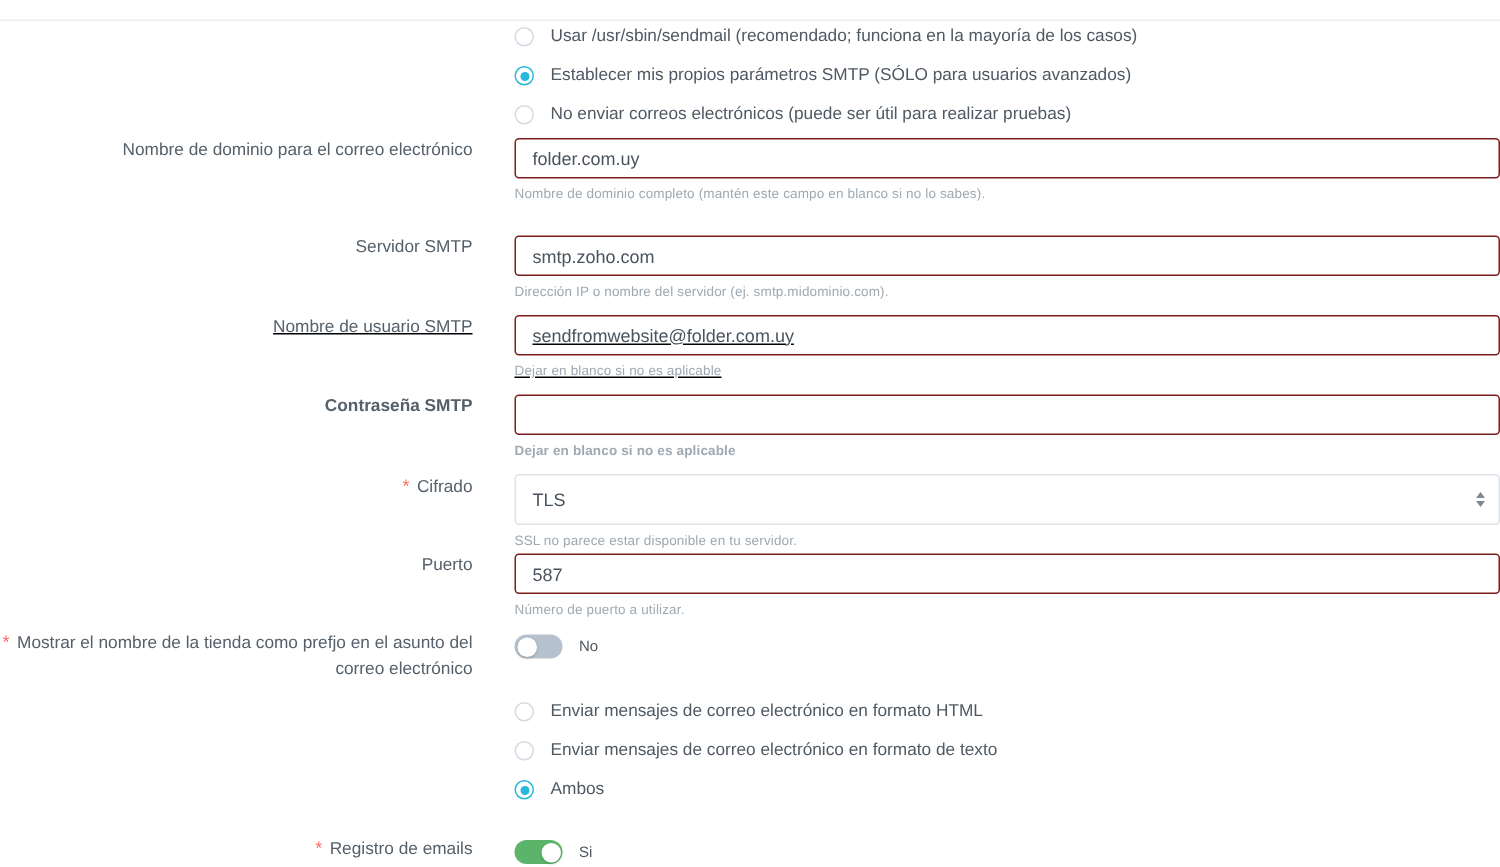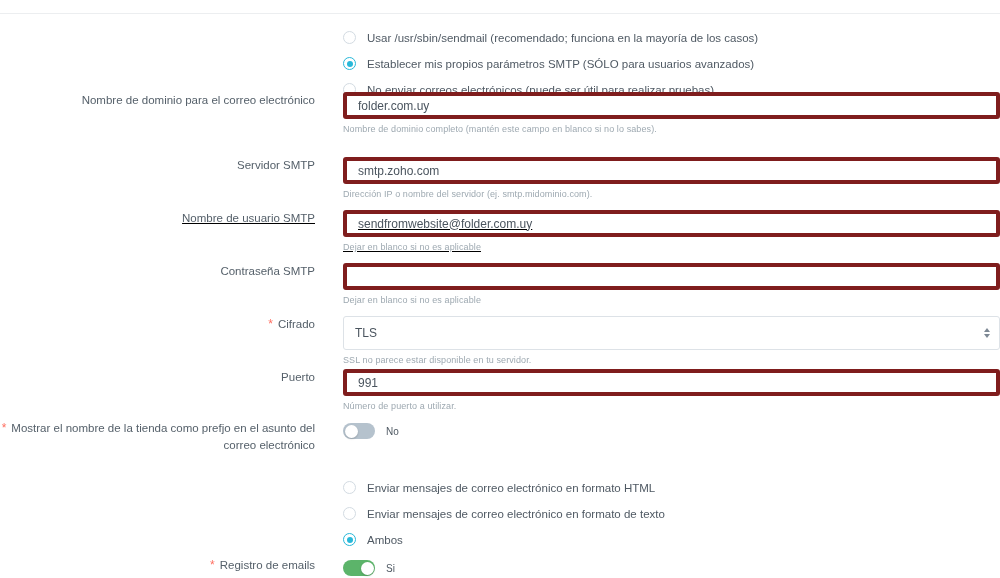--- a/index.html
+++ b/index.html
@@ -33,21 +33,21 @@
   .lbl-col .req {
     color:#ff6f61; font-size:12px; margin-right:5px;
   }
   .ctl-col {
     margin-left:28px; width:657px; flex:0 0 657px;
   }
 
   
   .inp {
     width:657px; height:27px;
-    border:4px solid #7f1d1d; border-radius:3px;
+    border:1px solid #7f1d1d; border-radius:3px;
     background:#fff;
     font-family:"Liberation Sans", sans-serif;
     font-size:12px; color:#4a545e;
     padding:0 11px;
     display:flex; align-items:center;
     outline:none;
   }
   .inp.empty { color:#b9c1c8; }
   .help {
     margin-top:4px;
@@ -73,21 +73,21 @@
   .spinner i {
     display:block; width:0; height:0;
     border-left:3.5px solid transparent;
     border-right:3.5px solid transparent;
   }
   .spinner i.up   { border-bottom:4px solid #7d8894; }
   .spinner i.down { border-top:4px solid #7d8894; }
 
   
   .radio-line {
-    display:flex; align-items:flex-end;
+    display:flex; align-items:flex-start;
     height:26px;
   }
   .radio {
     width:13px; height:13px; border-radius:50%;
     border:1.3px solid #d3dbe2; background:#fff;
     flex:0 0 13px;
     position:relative;
     margin-right:11px;
   }
   .radio.on { border-color:#28b8d9; }
@@ -161,21 +161,21 @@
   </div>
 
   <div class="row" style="top:210px;text-decoration:underline;">
     <div class="lbl-col">Nombre de usuario SMTP</div>
     <div class="ctl-col">
       <div class="inp">sendfromwebsite@folder.com.uy</div>
       <div class="help">Dejar en blanco si no es aplicable</div>
     </div>
   </div>
 
-  <div class="row" style="top:263px;">
+  <div class="row" style="top:263px;font-weight:bold;">
     <div class="lbl-col">Contraseña SMTP</div>
     <div class="ctl-col">
       <div class="inp empty" placeholder=""></div>
       <div class="help">Dejar en blanco si no es aplicable</div>
     </div>
   </div>
 
   <div class="row" style="top:316px;">
     <div class="lbl-col">
       <span class="req">*</span><span>Cifrado</span>
@@ -188,21 +188,21 @@
             <i class="down"></i>
         </span>
       </div>
       <div class="help">SSL no parece estar disponible en tu servidor.</div>
     </div>
   </div>
 
   <div class="row" style="top:369px;">
     <div class="lbl-col">Puerto</div>
     <div class="ctl-col">
-      <div class="inp">991</div>
+      <div class="inp">587</div>
       <div class="help">Número de puerto a utilizar.</div>
     </div>
   </div>
 
   <div class="row" style="top:420px;">
     <div class="lbl-col">
       <span class="req">*</span><span>Mostrar el nombre de la tienda como prefjo en el asunto del correo electrónico</span>
     </div>
     <div class="ctl-col">
       <div class="toggle-line">

